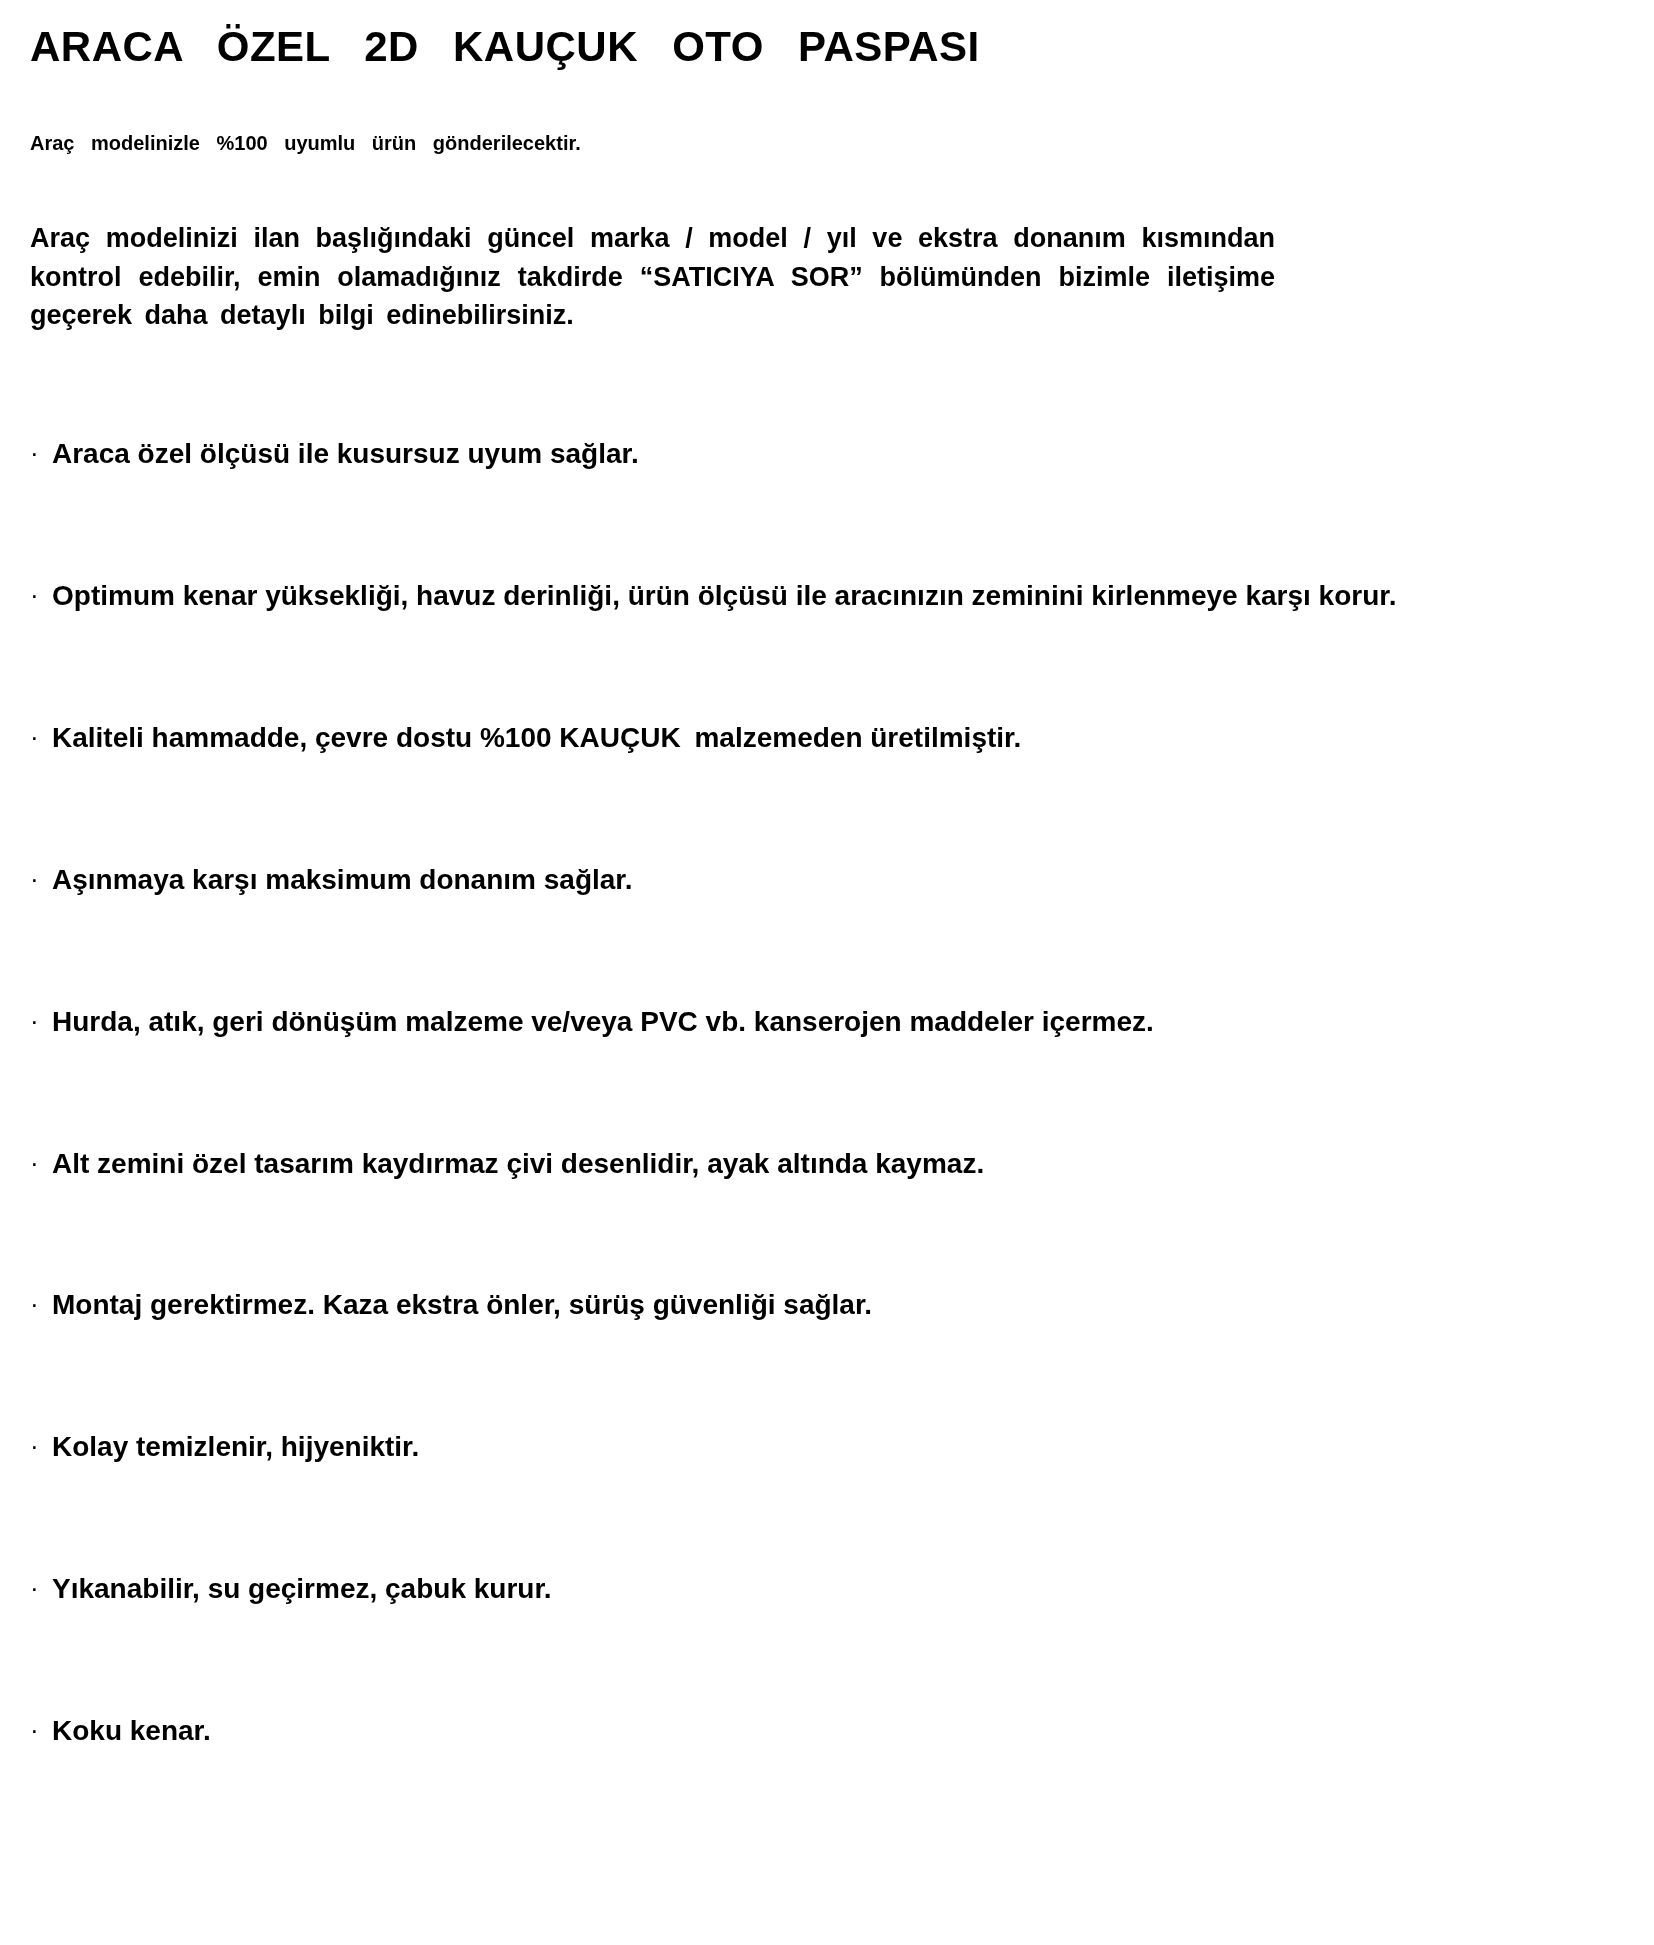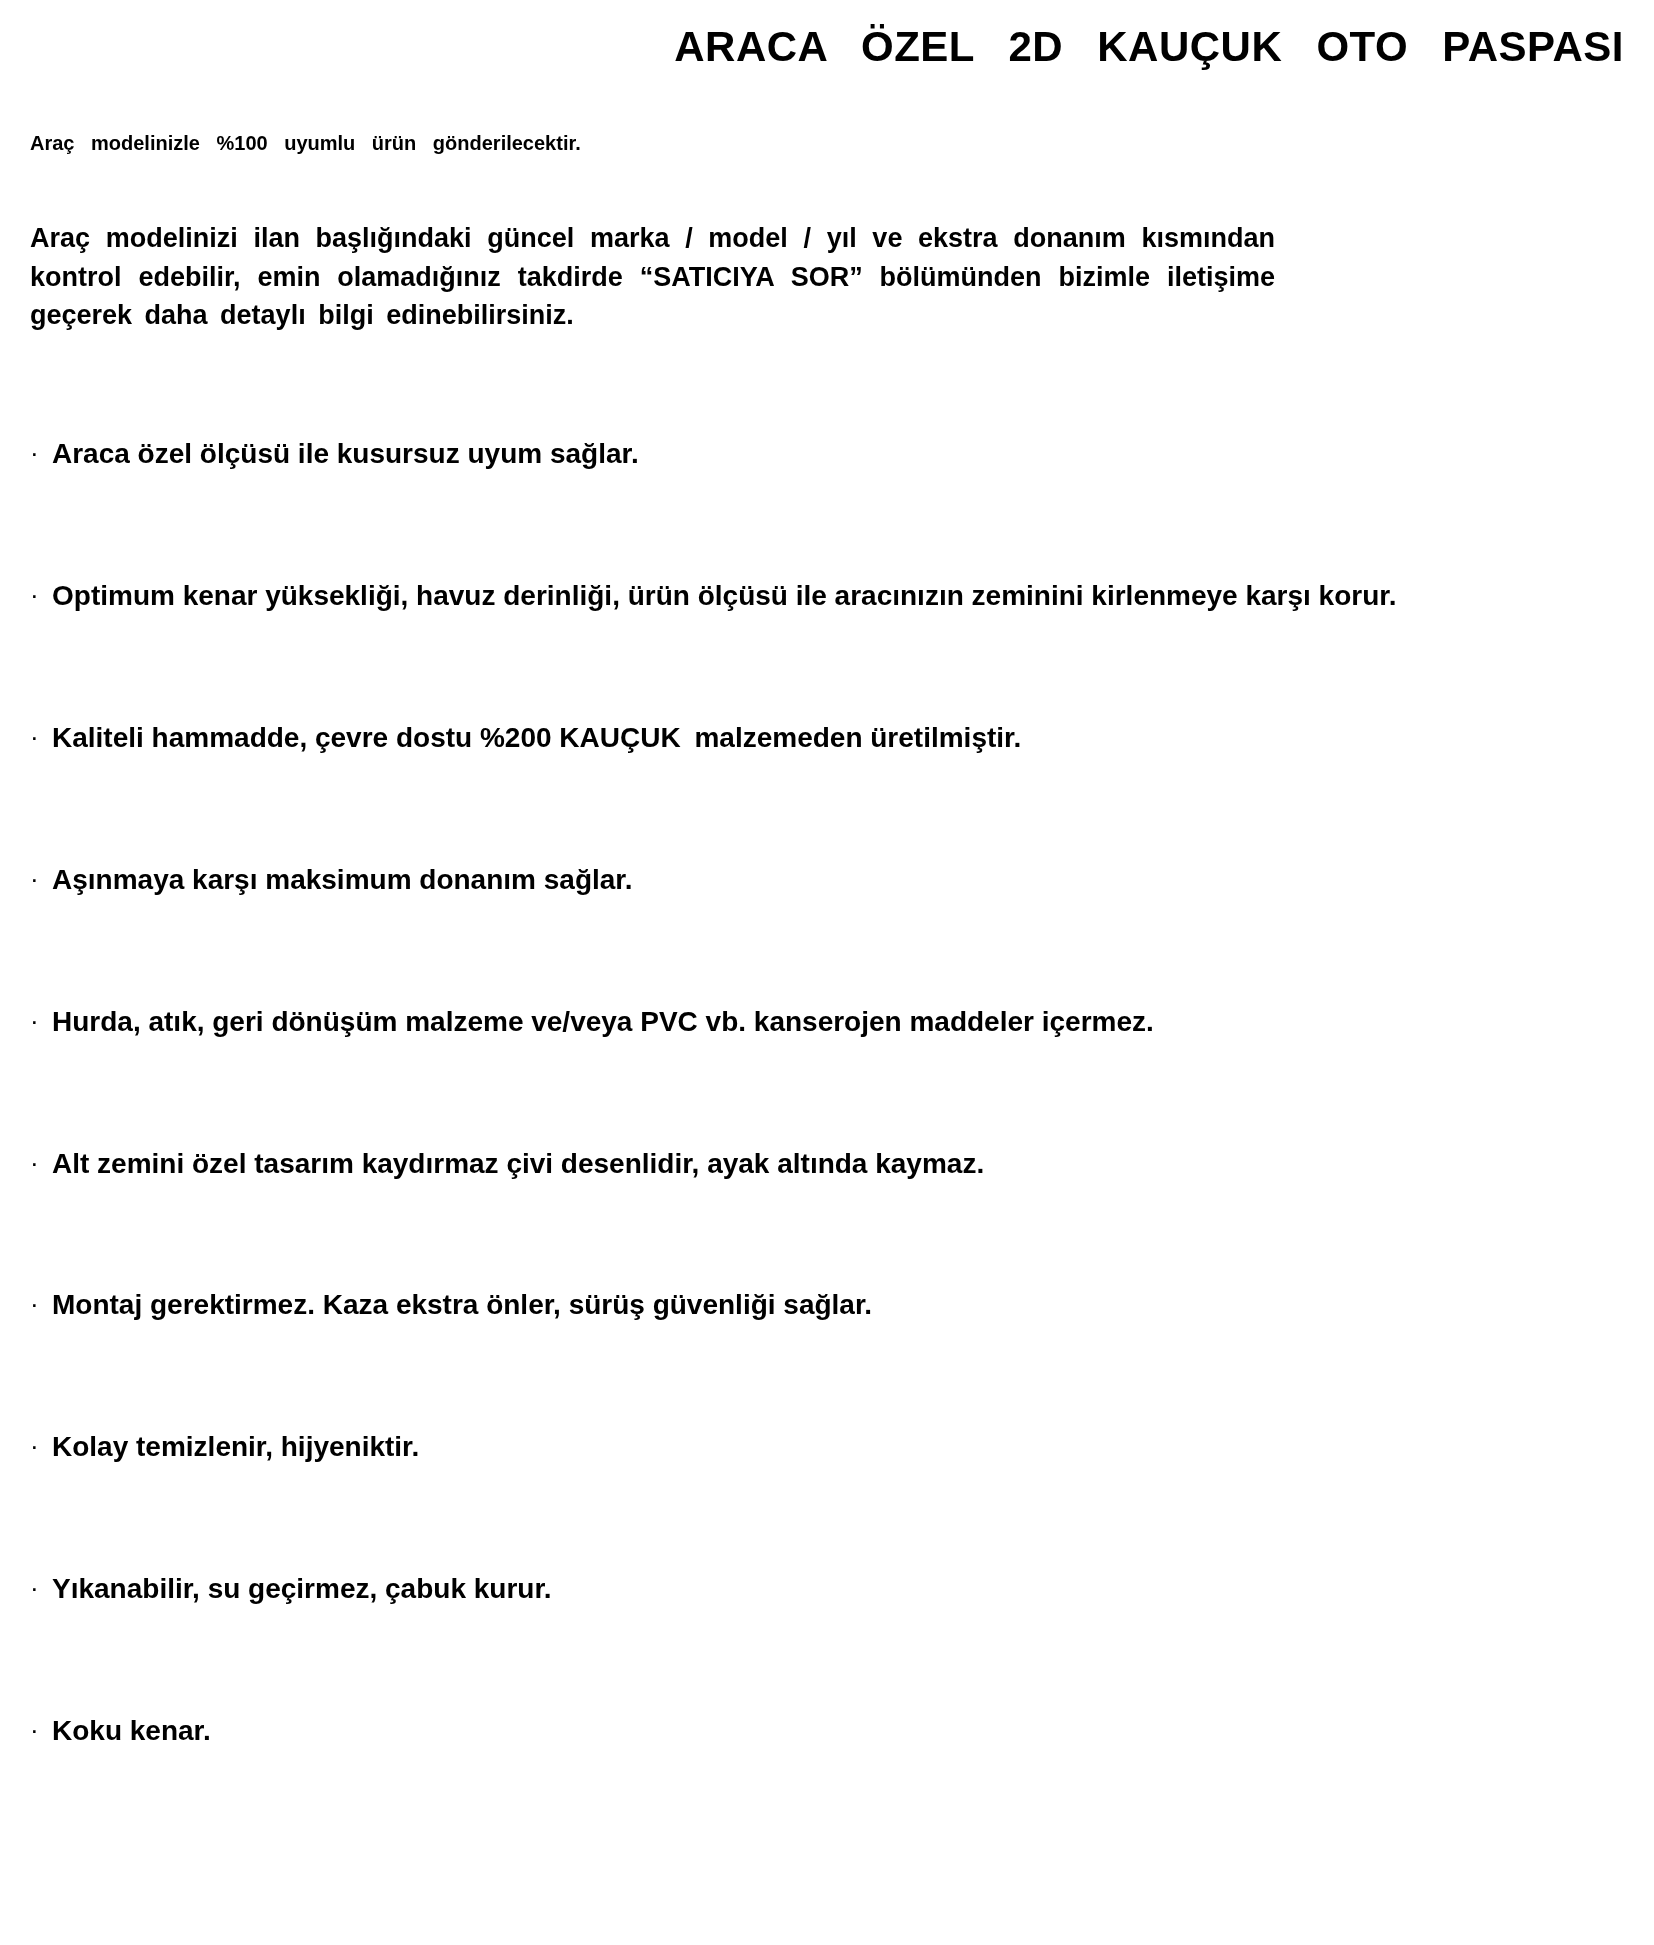--- a/index.html
+++ b/index.html
@@ -16,21 +16,20 @@
     padding: 24px 30px 40px 30px;
   }
   .title {
     font-size: 42px;
     font-weight: bold;
     letter-spacing: 0.5px;
     word-spacing: 22px;
     line-height: 1.1;
     margin-bottom: 62px;
     white-space: nowrap;
-    text-align: right;
   }
   .compat-note {
     font-size: 20px;
     font-weight: bold;
     word-spacing: 11px;
     margin-bottom: 64px;
   }
   .detail-note {
     font-size: 27px;
     font-weight: bold;
@@ -77,21 +76,21 @@
     <span class="bullet-text"><span>Araca özel ölçüsü ile kusursuz uyum sağlar.</span><b style="margin: 0px;"></b><span></span></span>
   </div>
 
   <div class="bullet-row">
     <span class="bullet-marker">·</span>
     <span class="bullet-text"><span>Optimum kenar yüksekliği, havuz derinliği, ürün ölçüsü ile aracınızın zeminini kirlenmeye karşı korur.</span><b style="margin: 0px;"></b><span></span></span>
   </div>
 
   <div class="bullet-row">
     <span class="bullet-marker">·</span>
-    <span class="bullet-text"><span>Kaliteli hammadde, çevre dostu </span><b>%200 KAUÇUK</b><span> malzemeden üretilmiştir.</span></span>
+    <span class="bullet-text"><span>Kaliteli hammadde, çevre dostu </span><b>%100 KAUÇUK</b><span> malzemeden üretilmiştir.</span></span>
   </div>
 
   <div class="bullet-row">
     <span class="bullet-marker">·</span>
     <span class="bullet-text"><span>Aşınmaya karşı maksimum donanım sağlar.</span><b style="margin: 0px;"></b><span></span></span>
   </div>
 
   <div class="bullet-row">
     <span class="bullet-marker">·</span>
     <span class="bullet-text"><span>Hurda, atık, geri dönüşüm malzeme ve/veya PVC vb. kanserojen maddeler içermez.</span><b style="margin: 0px;"></b><span></span></span>

